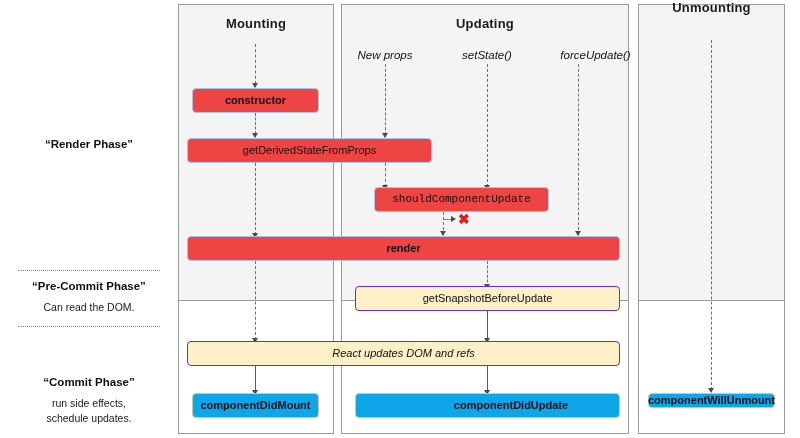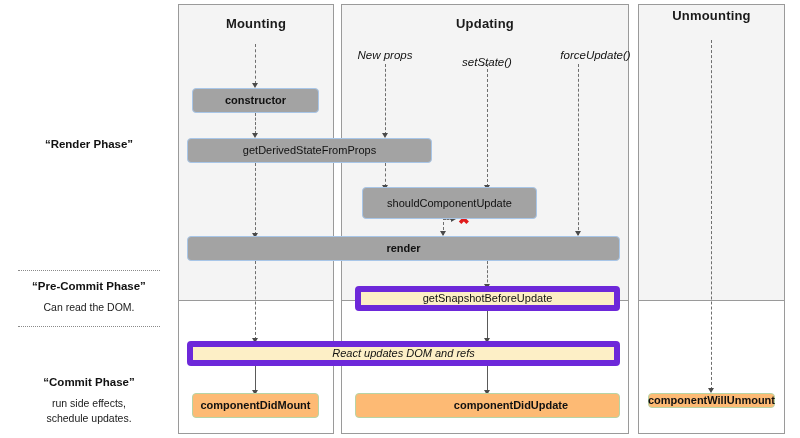--- a/index.html
+++ b/index.html
@@ -63,31 +63,31 @@
     border-radius: 4px;
     display: flex;
     align-items: center;
     justify-content: center;
     font-size: 11px;
     line-height: 1;
     text-align: center;
     white-space: nowrap;
   }
   .node.blue {
-    background: #a3a3a3;
+    background: #ef4444;
     border: 1px solid #a8c6e8;
     color: #111111;
   }
   .node.yellow {
     background: #fdefc6;
-    border: 6px solid #6d28d9;
+    border: 1px solid #6d28d9;
     color: #111111;
   }
   .node.green {
-    background: #fdba74;
+    background: #0ea5e9;
     border: 1px solid #b6d4a6;
     color: #111111;
   }
   .node.bold { font-weight: bold; }
   .node.italic { font-style: italic; }
 
   
   .conn {
     position: absolute;
     width: 0;
@@ -191,24 +191,24 @@
   <div class="column" style="left:341px; top:4px; width:288px; height:430px;"></div>
   <div class="col-gray" style="left:342px; top:5px; width:286px; height:295px;"></div>
   <div class="col-divider" style="left:342px; top:300px; width:286px;"></div>
 
   <div class="column" style="left:638px; top:4px; width:147px; height:430px;"></div>
   <div class="col-gray" style="left:639px; top:5px; width:145px; height:295px;"></div>
   <div class="col-divider" style="left:639px; top:300px; width:145px;"></div>
 
   <div class="col-title" style="left:178px; top:16px; width:156px;">Mounting</div>
   <div class="col-title" style="left:341px; top:16px; width:288px;">Updating</div>
-  <div class="col-title" style="left:638px; top:8px; width:147px;">Unmounting</div>
+  <div class="col-title" style="left:638px; top:0; width:147px;">Unmounting</div>
 
   <div class="trigger" style="left:330px; top:49px; width:110px;">New props</div>
-  <div class="trigger" style="left:432px; top:49px; width:110px;margin-top:7px;">setState()</div>
+  <div class="trigger" style="left:432px; top:49px; width:110px;">setState()</div>
   <div class="trigger" style="left:538px; top:49px; width:115px;">forceUpdate()</div>
 
   <div class="conn dotted" style="left:255px; top:44px; height:40px;"></div>
   <div class="arrowhead" style="left:251.5px; top:83px;"></div>
 
   <div class="conn dotted" style="left:255px; top:113px; height:21px;"></div>
   <div class="arrowhead" style="left:251.5px; top:133px;"></div>
 
   <div class="conn dotted" style="left:255px; top:163px; height:72px;"></div>
   <div class="arrowhead" style="left:251.5px; top:233px;"></div>
@@ -247,21 +247,21 @@
   <div class="conn solid" style="left:487px; top:366px; height:26px;"></div>
   <div class="arrowhead" style="left:483.5px; top:390px;"></div>
 
   <div class="conn dotted" style="left:711px; top:40px; height:350px;"></div>
   <div class="arrowhead" style="left:707.5px; top:388px;"></div>
 
   <div class="node blue bold" style="left:192px; top:88px; width:127px; height:25px;">constructor</div>
 
   <div class="node blue" style="left:187px; top:138px; width:245px; height:25px;">getDerivedStateFromProps</div>
 
-  <div class="node blue" style="left:362px; top:187px; width:175px; height:32px;">shouldComponentUpdate</div>
+  <div class="node blue" style="left:374px; top:187px; width:175px; height:25px;font-family:Liberation Mono, monospace;">shouldComponentUpdate</div>
 
   <div class="node blue bold" style="left:187px; top:236px; width:433px; height:25px;">render</div>
 
   <div class="node yellow" style="left:355px; top:286px; width:265px; height:25px;">getSnapshotBeforeUpdate</div>
 
   <div class="node yellow italic" style="left:187px; top:341px; width:433px; height:25px;">React updates DOM and refs</div>
 
   <div class="node green bold" style="left:192px; top:393px; width:127px; height:25px;">componentDidMount</div>
 
   <div class="node green bold" style="left:355px; top:393px; width:265px; height:25px;padding-left:47px;">componentDidUpdate</div>

